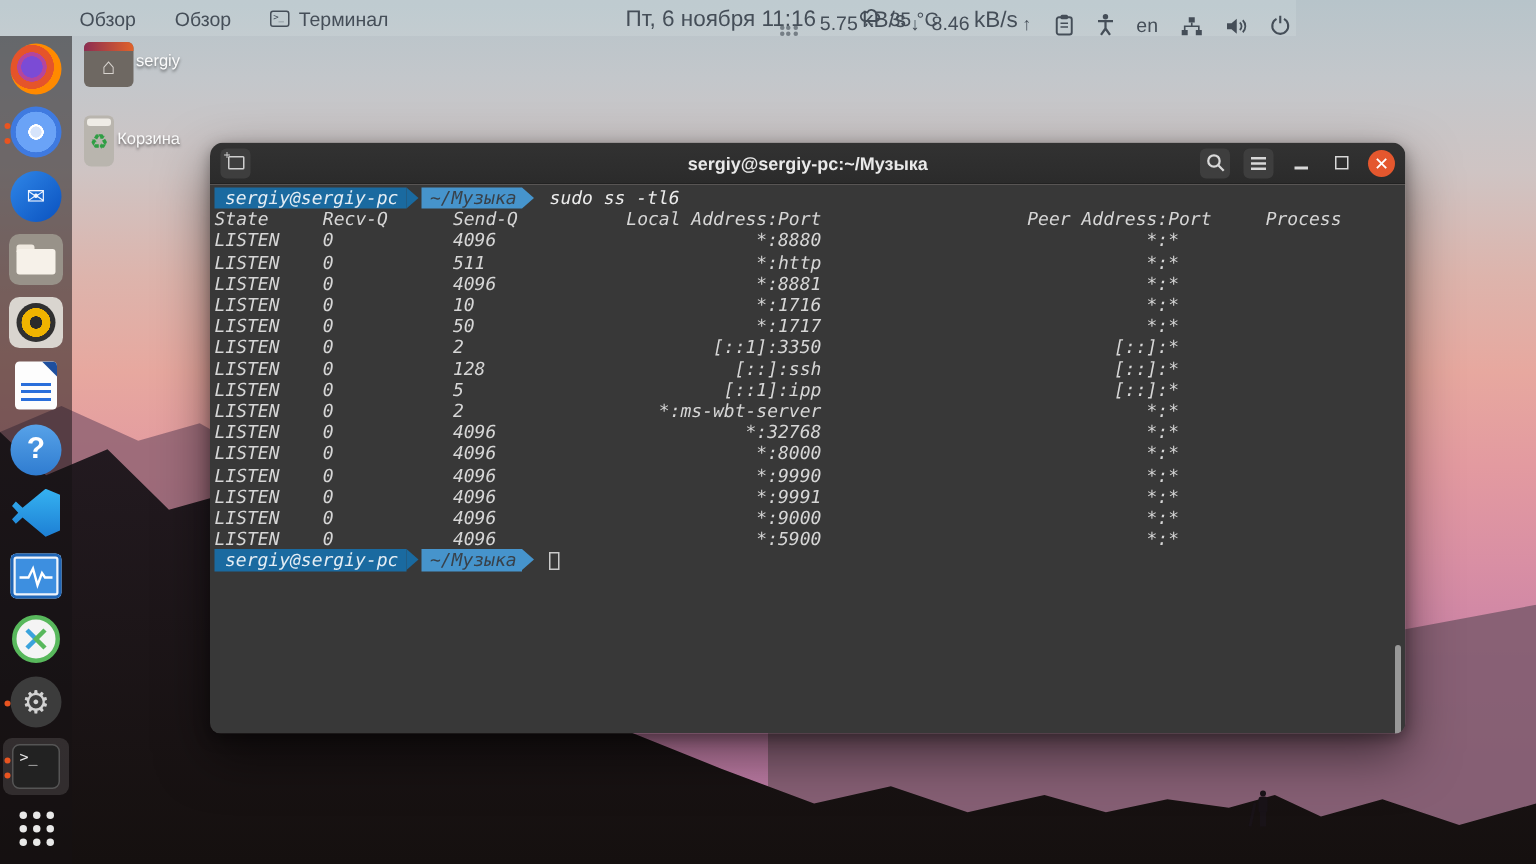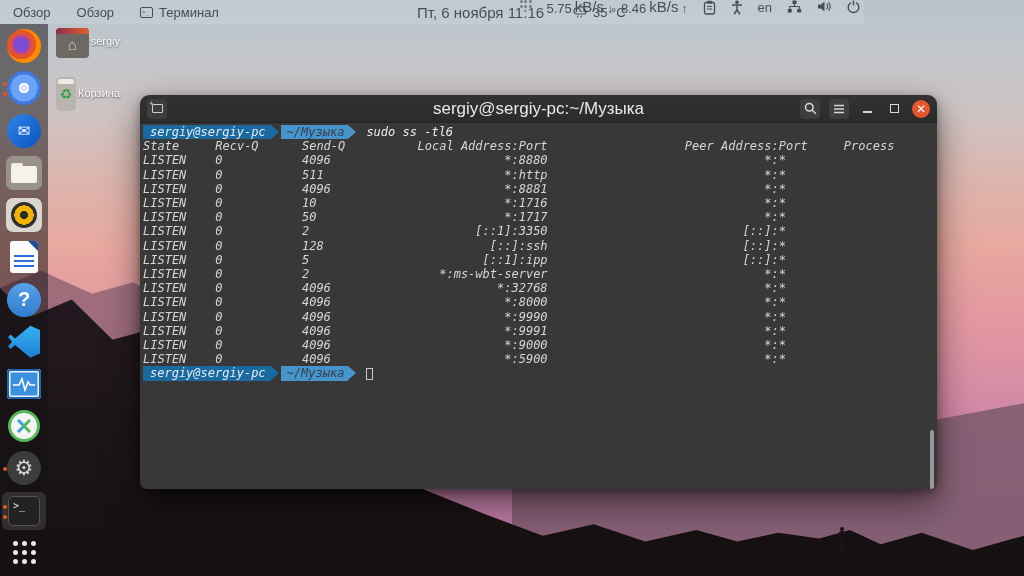--- a/index.html
+++ b/index.html
@@ -25,28 +25,28 @@
       80% 93.5%, 83% 92%, 86% 94.5%, 90% 92.5%, 95% 95.5%, 100% 93%, 100% 100%, 0 100%); }
   .hiker { position:absolute; left:836px; top:527px; width:12px; height:28px; pointer-events:none; }
   .hiker .head { position:absolute; left:4px; top:0; width:4px; height:4px; border-radius:50%; background:#191318; }
   .hiker .body { position:absolute; left:3px; top:4px; width:6px; height:11px; border-radius:2px; background:#191318; }
   .hiker .legs { position:absolute; left:4px; top:14px; width:4px; height:10px; background:#191318; }
   .hiker .pole { position:absolute; left:-2px; top:8px; width:1.5px; height:16px; background:#191318; transform:rotate(12deg); }
 
   
   .topbar { position:absolute; left:0; top:0; width:864px; height:24px;
     background:rgba(230,236,240,0.18); color:#454e58; font-size:13px;
-    display:flex; align-items:center; z-index:50; }
+    display:flex; align-items:center; z-index:50;padding-left:40px; }
   .tb-left { display:flex; align-items:center; gap:0; height:100%; }
   .tb-item { display:flex; align-items:center; gap:6px; height:100%; padding:0 13px; cursor:default; }
   .tb-term-glyph { width:13px; height:11px; border:1.3px solid #454e58; border-radius:2px;
     font-size:6px; line-height:8px; color:#454e58; padding-left:1px; font-family:"DejaVu Sans Mono",monospace; }
   .tb-clock { position:absolute; left:417px; top:0; height:24px; display:flex; align-items:center; font-size:15px; }
   .tb-weather { position:absolute; left:573px; top:0; height:24px; display:flex; align-items:center; gap:5px; font-size:13px; }
-  .tb-right { position:absolute; right:4px; top:0; height:24px; display:flex; align-items:flex-start; gap:15px; }
+  .tb-right { position:absolute; right:4px; top:0; height:24px; display:flex; align-items:flex-end; gap:15px; }
   .tb-right svg { display:block; }
   .net { display:flex; align-items:center; gap:3px; }
   .net .unit { font-size:15px; position:relative; top:-2px; }
   .net .arrow { font-weight:bold; font-size:12px; }
   .loaddots { display:grid; grid-template-columns:repeat(3,3px); gap:1.5px; opacity:.75; }
   .loaddots i { width:3px; height:3px; background:#5b646d; border-radius:50%; }
 
   
   .dock { position:absolute; left:0; top:24px; width:48px; height:552px;
     background:rgba(22,18,20,0.52); display:flex; flex-direction:column;
@@ -98,21 +98,21 @@
   .ic-trash::before { content:""; position:absolute; left:2px; top:2px; right:2px; height:5px; background:#efece6; border-radius:2px; }
   .ic-trash::after { content:"♻"; position:absolute; left:0; right:0; top:9px; text-align:center; color:#2f9e44; font-size:14px; }
 
   
   .window { position:absolute; left:140px; top:95px; width:797px; height:394px;
     border-radius:9px 9px 7px 7px; box-shadow:0 14px 34px rgba(0,0,0,.5), 0 3px 10px rgba(0,0,0,.35);
     display:flex; flex-direction:column; overflow:hidden; z-index:30; }
   .titlebar { height:28px; background:linear-gradient(180deg,#323232,#2b2b2b); border-bottom:1px solid #222;
     display:flex; align-items:center; padding:0 7px; position:relative; flex:none; }
   .title { position:absolute; left:0; right:0; text-align:center; color:#e9e9e9;
-    font-weight:normal; font-size:17px; pointer-events:none; }
+    font-weight:bold; font-size:12px; pointer-events:none; }
   .tbtn { width:20px; height:20px; border-radius:4px; background:#3e3e3e; display:flex;
     align-items:center; justify-content:center; color:#d8d8d8; }
   .newtab { position:relative; }
   .newtab .tabglyph { width:11px; height:9px; border:1.3px solid #cfcfcf; border-radius:1px; position:relative; }
   .newtab .plus { position:absolute; left:2px; top:1px; font-size:8px; color:#cfcfcf; line-height:8px; }
   .tb-controls { position:absolute; right:7px; display:flex; align-items:center; gap:9px; }
   .wbtn { width:18px; height:18px; display:flex; align-items:center; justify-content:center; color:#d8d8d8; }
   .min-glyph { width:9px; height:1.6px; background:#d8d8d8; margin-top:7px; }
   .max-glyph { width:9px; height:9px; border:1.5px solid #d8d8d8; }
   .close { width:18px; height:18px; border-radius:50%; background:#e4572e; color:#fff;

